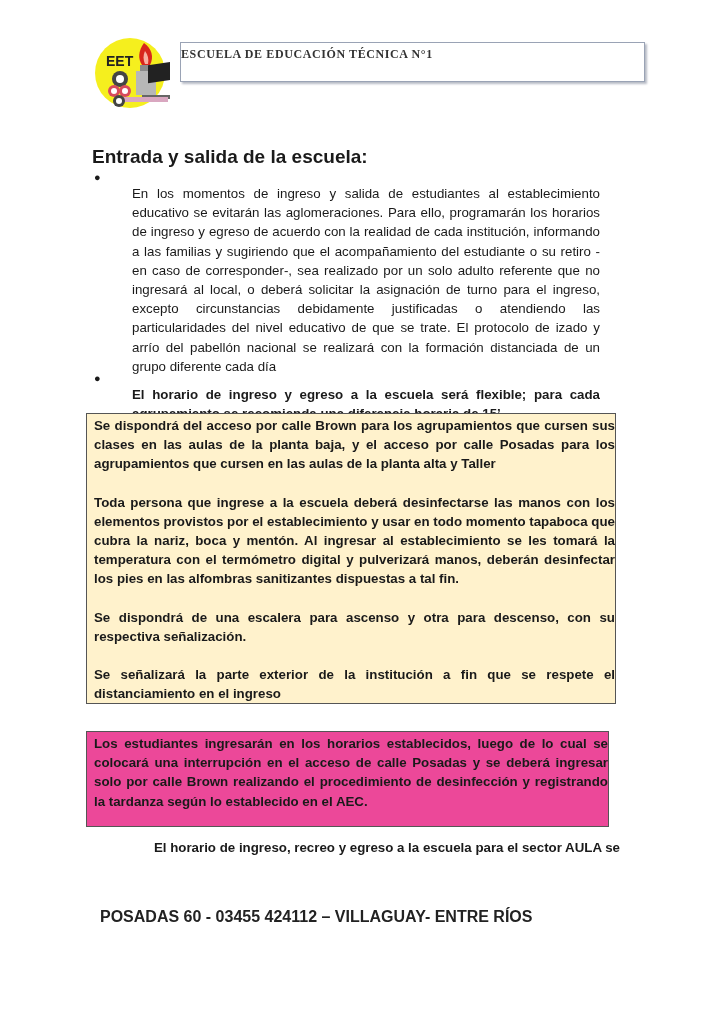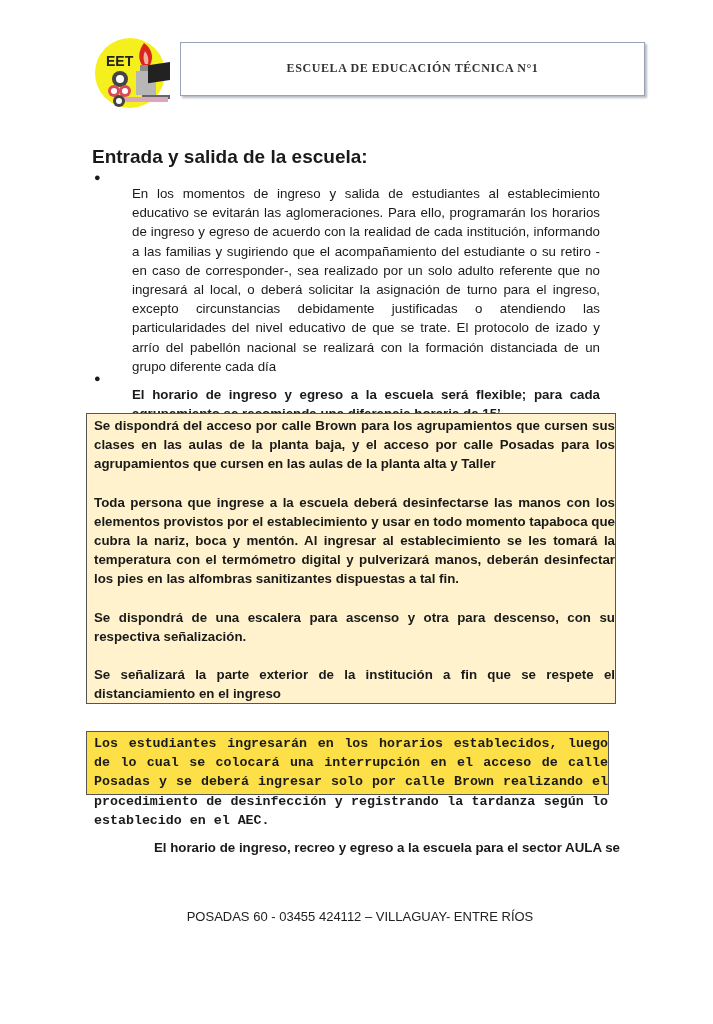--- a/index.html
+++ b/index.html
@@ -8,22 +8,22 @@
       font-family: "Liberation Sans", sans-serif; color: #1a1a1a; overflow: hidden;
     }
     .logo {
       position: absolute; left: 92px; top: 35px; width: 82px; height: 74px;
     }
     .header-box {
       position: absolute; left: 180px; top: 42px; width: 463px; height: 34px;
       border: 1px solid #9aa3b5; background: #fff;
       box-shadow: 2px 2px 2px #b8bcc6;
       font-family: "Liberation Serif", serif; font-weight: bold;
-      text-align: center; font-size: 12px; line-height: 14px; color: #333;
-      padding-top: 18px; box-sizing: content-box;
+      font-size: 12px; line-height: 14px; color: #333;
+      padding-top: 4px; box-sizing: content-box;
       letter-spacing: 0.6px;
     }
     .header-box div { white-space: nowrap; }
     .section-title {
       position: absolute; left: 92px; top: 146px; font-weight: bold; font-size: 19px;
     }
     .bullet {
       position: absolute; left: 116px; width: 500px; font-size: 13.3px; line-height: 19.2px;
     }
     .bullet .dot {
@@ -31,28 +31,28 @@
     }
     .bullet p { margin: 16px; text-align: justify; text-align-last: left; }
     .bullet1 { top: 168px; }
     .bullet2 { top: 369px; font-weight: bold; }
     .box {
       position: absolute; box-sizing: border-box; border: 1.5px solid #555;
       padding: 2px 0 0 7px; font-weight: bold; font-size: 13.3px; line-height: 19.2px;
     }
     .box p { margin: 0 0 19px 0; text-align: justify; text-align-last: left; }
     .yellow { left: 86px; top: 413px; width: 530px; height: 291px; background: #fff2cc; }
-    .green { left: 86px; top: 731px; width: 523px; height: 64px; background: #fde047; font-family: Liberation Mono, monospace; }
+    .green { left: 86px; top: 731px; width: 523px; height: 96px; background: #ec4899; }
     .schedule {
       position: absolute; left: 100px; top: 839px; width: 520px; text-align: right;
       font-weight: bold; font-size: 13.3px; line-height: 17px;
     }
     .footer {
-      position: absolute; left: 100px; top: 909px; width: 520px; text-align: center;
-      font-weight: normal; font-size: 13px; line-height: 16px; color: #222;
+      position: absolute; left: 100px; top: 909px; width: 520px; 
+      font-weight: bold; font-size: 16px; line-height: 16px; color: #222;
     }
   </style>
 </head>
 <body>
 
 <div class="logo">
   <svg width="82" height="74" viewBox="0 0 82 74">
     <circle cx="38" cy="38" r="35" fill="#f5ef1e"></circle>
     <path d="M52 8 C46 16 46 24 50 30 L58 30 C62 22 60 14 52 8 Z" fill="#d8261c"></path>
     <path d="M53 16 C51 20 51 25 53 29 L56 29 C57 24 56 20 53 16 Z" fill="#f7b0a0"></path>

